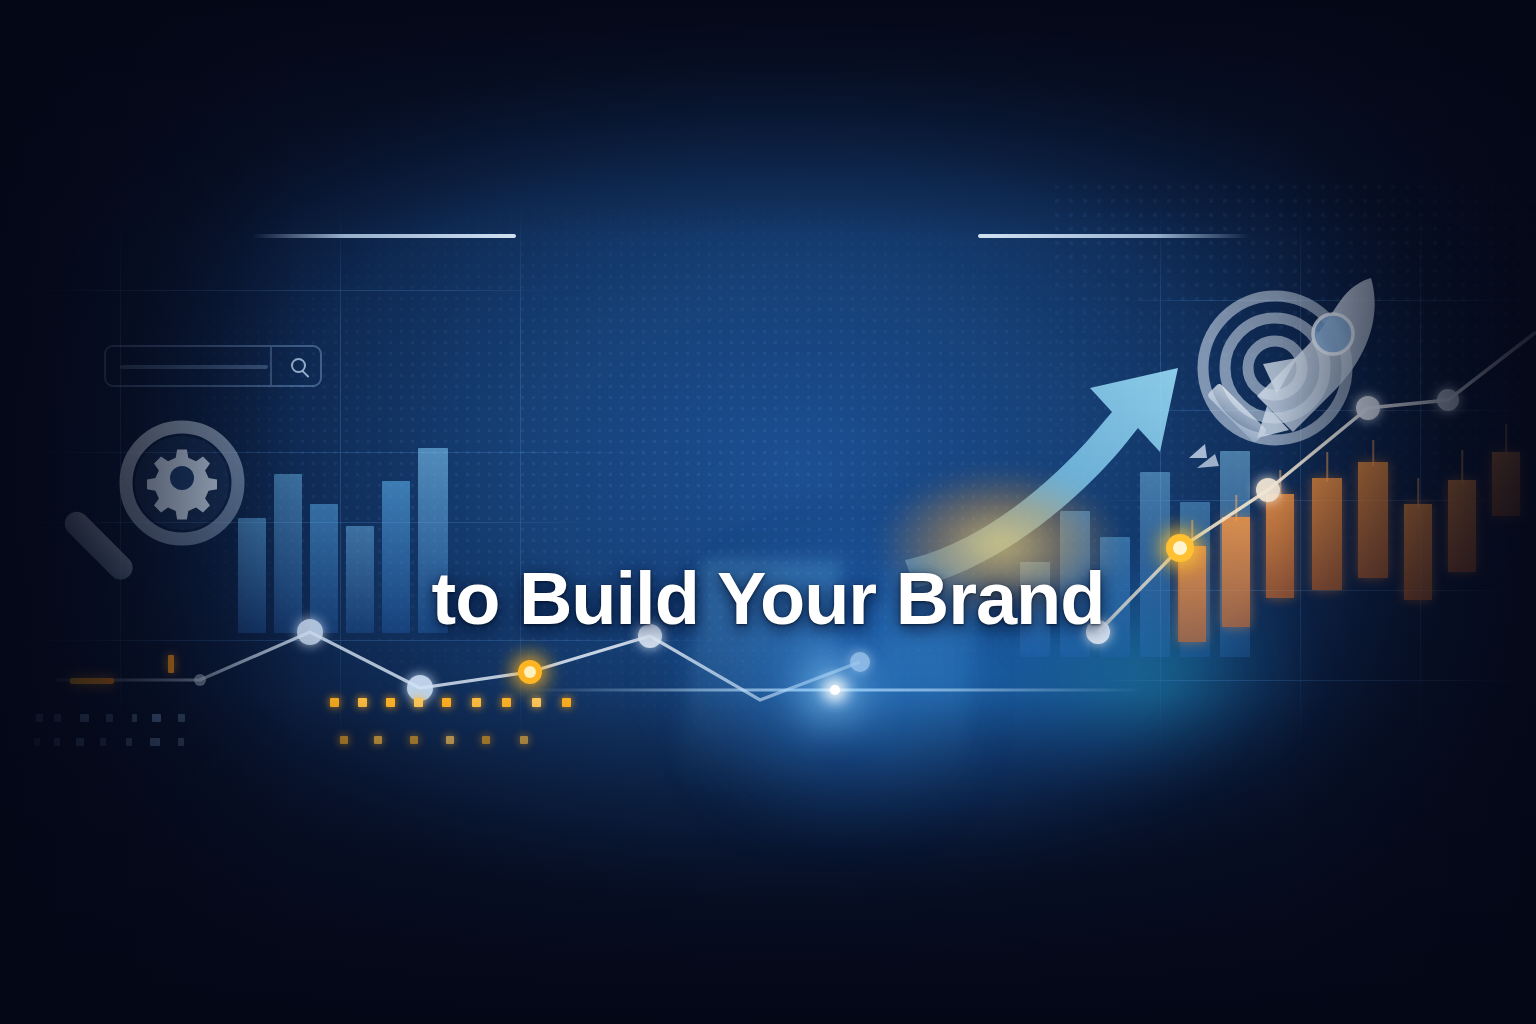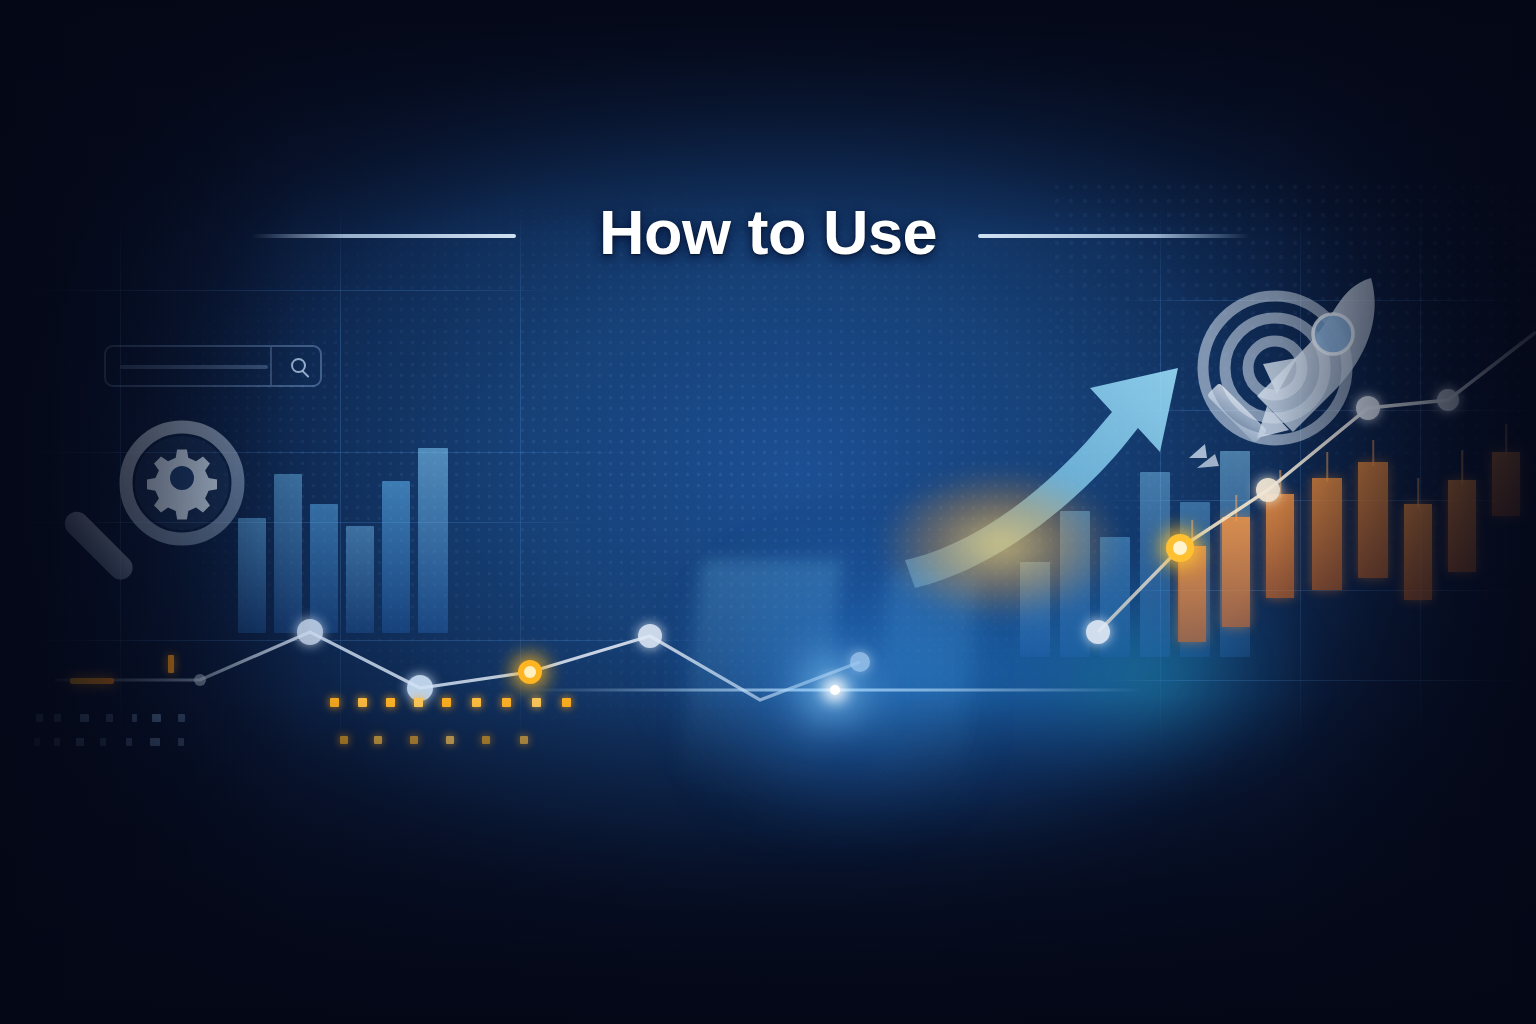--- a/index.html
+++ b/index.html
@@ -432,16 +432,16 @@
   <div class="bg-botdark"></div>
   <div class="bg-sidedark-l"></div>
   <div class="bg-sidedark-r"></div>
 
   <div class="flare-h"></div>
   <div class="flare-core"></div>
 
   <div class="rule left"></div>
   <div class="rule right"></div>
 
-  <div class="kicker">How to Use</div>
   <div class="seo-glow"></div>
+  <div class="subtitle">to Build Your Brand</div>
 
 </div>
 
 </body></html>

